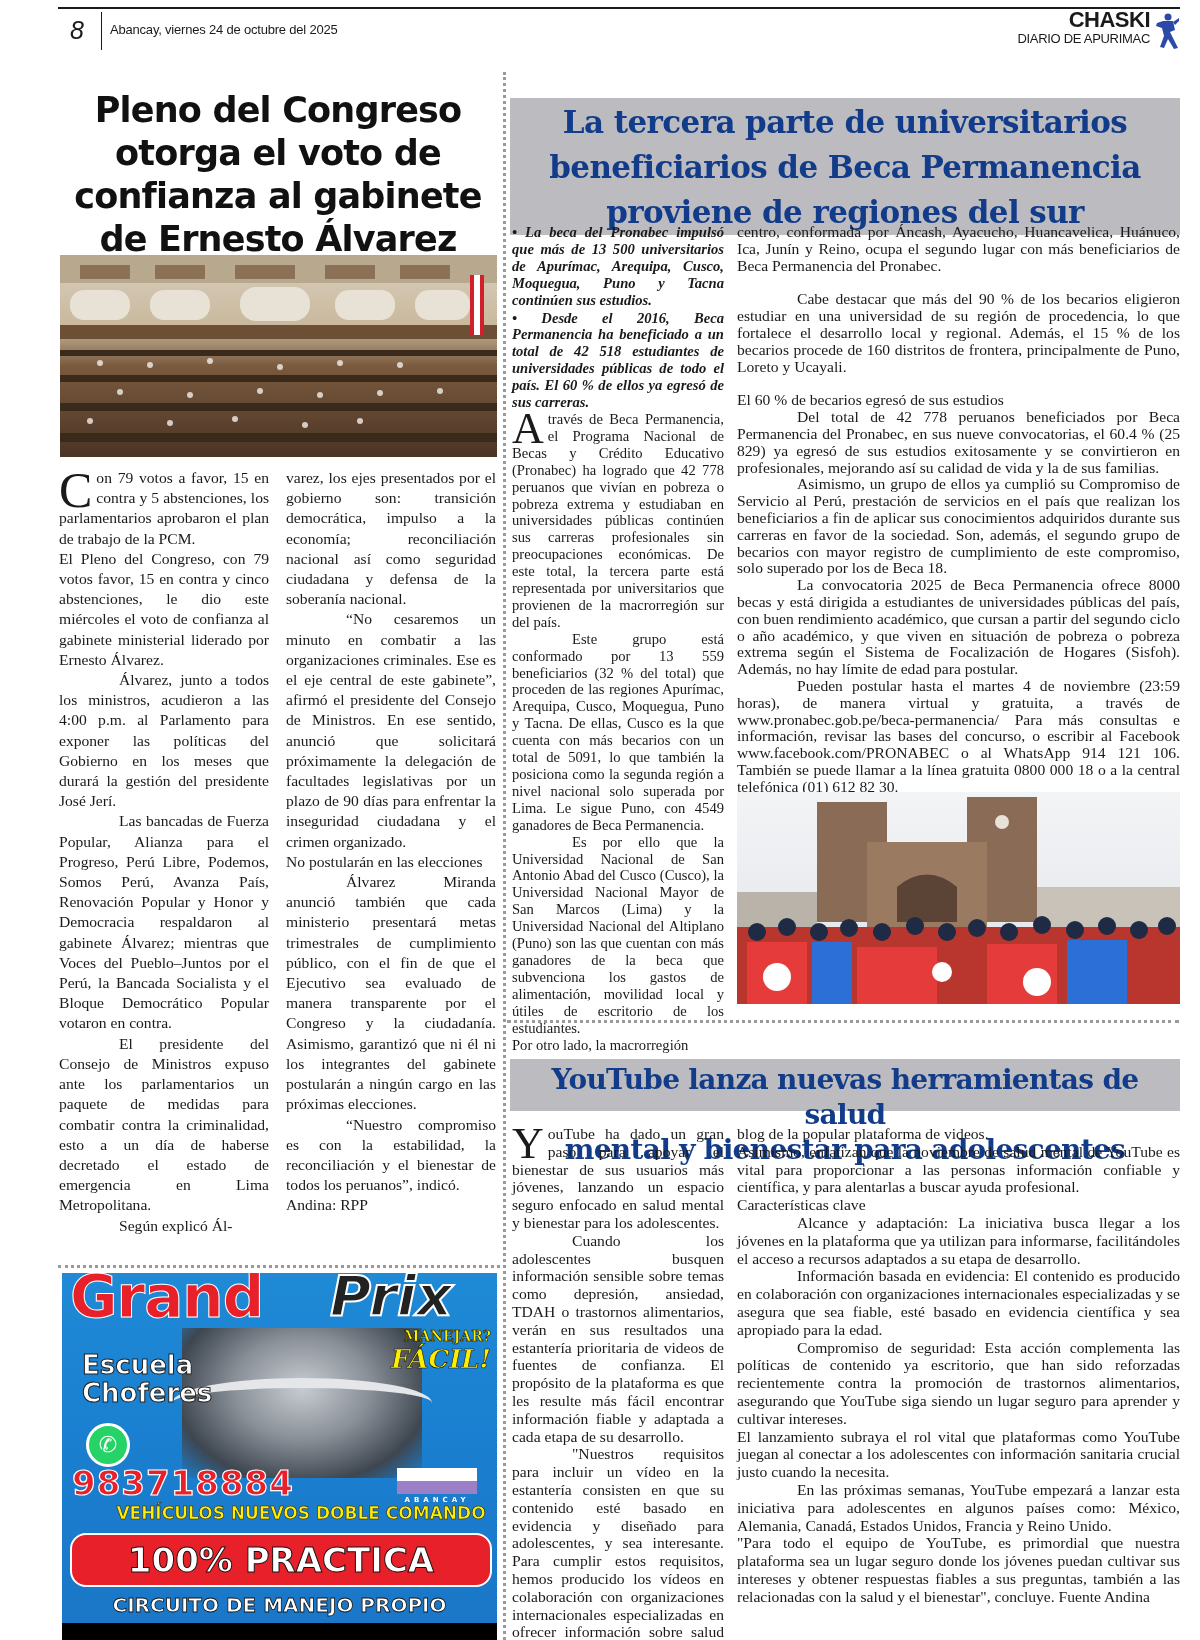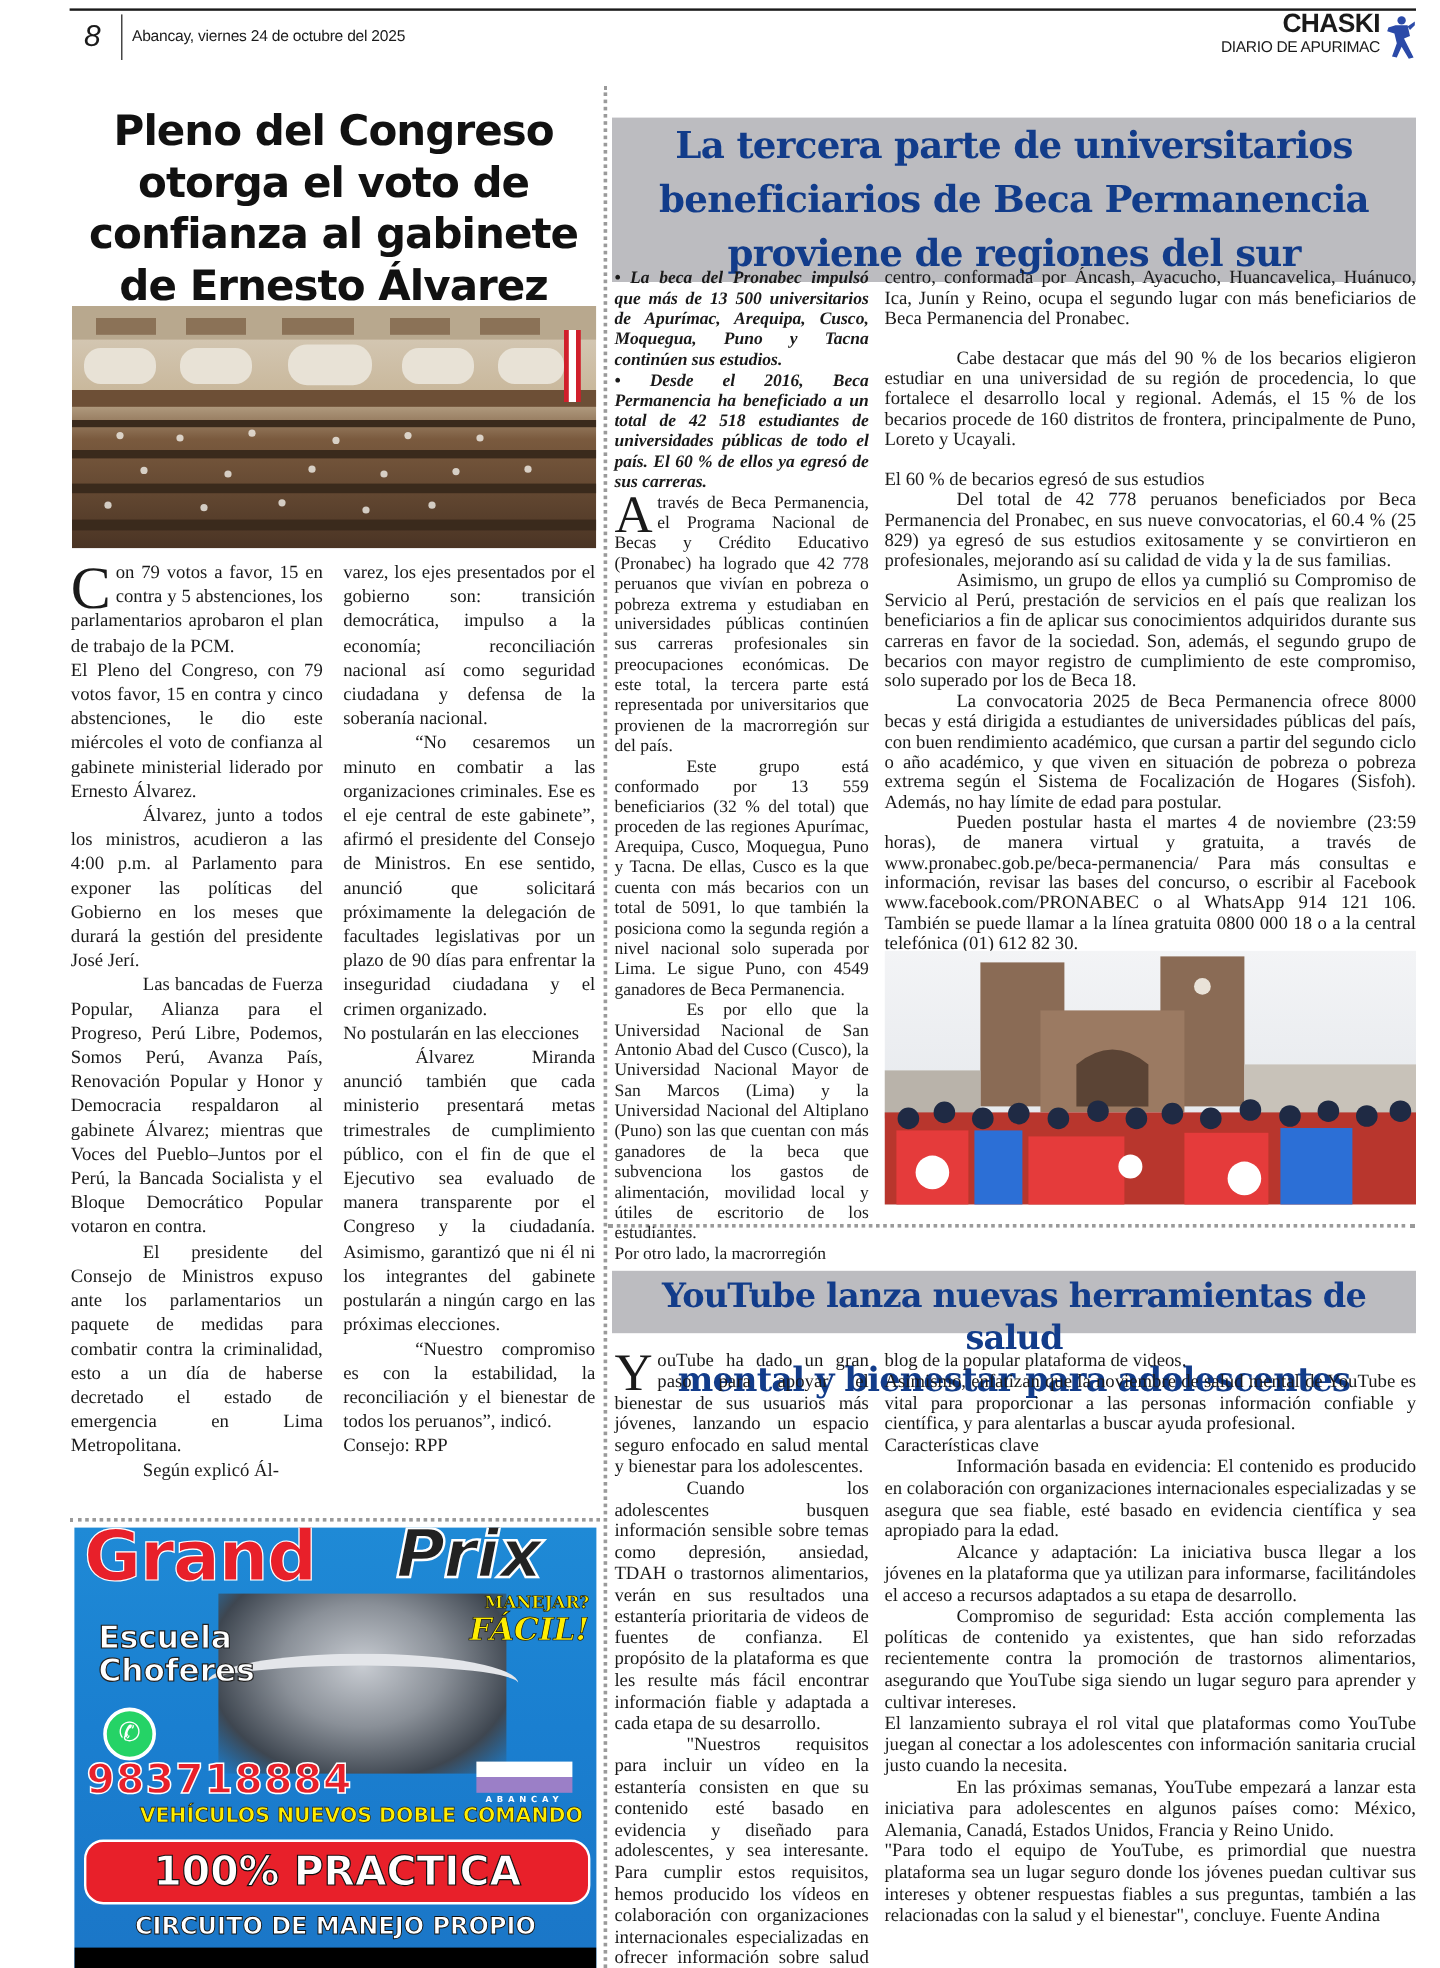--- a/index.html
+++ b/index.html
@@ -157,21 +157,21 @@
   <p class="ind">El presidente del Consejo de Ministros expuso ante los parlamentarios un paquete de medidas para combatir contra la criminalidad, esto a un día de haberse decretado el estado de emergencia en Lima Metropolitana.</p>
   <p class="ind">Según explicó Ál-</p>
 </div>
 
 <div class="col col-l2">
   <p>varez, los ejes presentados por el gobierno son: transición democrática, impulso a la economía; reconciliación nacional así como seguridad ciudadana y defensa de la soberanía nacional.</p>
   <p class="ind">“No cesaremos un minuto en combatir a las organizaciones criminales. Ese es el eje central de este gabinete”, afirmó el presidente del Consejo de Ministros. En ese sentido, anunció que solicitará próximamente la delegación de facultades legislativas por un plazo de 90 días para enfrentar la inseguridad ciudadana y el crimen organizado.</p>
   <p>No postularán en las elecciones</p>
   <p class="ind">Álvarez Miranda anunció también que cada ministerio presentará metas trimestrales de cumplimiento público, con el fin de que el Ejecutivo sea evaluado de manera transparente por el Congreso y la ciudadanía. Asimismo, garantizó que ni él ni los integrantes del gabinete postularán a ningún cargo en las próximas elecciones.</p>
   <p class="ind">“Nuestro compromiso es con la estabilidad, la reconciliación y el bienestar de todos los peruanos”, indicó.</p>
-  <p>Consejo: RPP</p>
+  <p>Andina: RPP</p>
 </div>
 
 <div class="ad">
   <div class="face"></div>
   <div class="wheel"></div>
   <div class="grand">Grand</div>
   <div class="prix">Prix</div>
   <div class="escuela">
     <div>Escuela</div>
     <div>Choferes</div>
@@ -273,19 +273,19 @@
 <div class="col col-y1">
   <p><span class="dropcap">Y</span><span>ouTube ha dado un gran paso para apoyar el bienestar de sus usuarios más jóvenes, lanzando un espacio seguro enfocado en salud mental y bienestar para los adolescentes.</span></p>
   <p class="ind">Cuando los adolescentes busquen información sensible sobre temas como depresión, ansiedad, TDAH o trastornos alimentarios, verán en sus resultados una estantería prioritaria de videos de fuentes de confianza. El propósito de la plataforma es que les resulte más fácil encontrar información fiable y adaptada a cada etapa de su desarrollo.</p>
   <p class="ind">"Nuestros requisitos para incluir un vídeo en la estantería consisten en que su contenido esté basado en evidencia y diseñado para adolescentes, y sea interesante. Para cumplir estos requisitos, hemos producido los vídeos en colaboración con organizaciones internacionales especializadas en ofrecer información sobre salud mental y bienestar a adolescentes", se explica en el</p>
 </div>
 
 <div class="col col-y2">
   <p>blog de la popular plataforma de videos.</p>
   <p> Asimismo, enfatizan que la noviembre de salud mental de YouTube es vital para proporcionar a las personas información confiable y científica, y para alentarlas a buscar ayuda profesional.</p>
   <p>Características clave</p>
+  <p class="ind">Alcance y adaptación: La iniciativa busca llegar a los jóvenes en la plataforma que ya utilizan para informarse, facilitándoles el acceso a recursos adaptados a su etapa de desarrollo.</p>
   <p class="ind">Información basada en evidencia: El contenido es producido en colaboración con organizaciones internacionales especializadas y se asegura que sea fiable, esté basado en evidencia científica y sea apropiado para la edad.</p>
-  <p class="ind">Alcance y adaptación: La iniciativa busca llegar a los jóvenes en la plataforma que ya utilizan para informarse, facilitándoles el acceso a recursos adaptados a su etapa de desarrollo.</p>
-  <p class="ind">Compromiso de seguridad: Esta acción complementa las políticas de contenido ya existentes, que han sido reforzadas recientemente contra la promoción de trastornos alimentarios, asegurando que YouTube siga siendo un lugar seguro para aprender y cultivar intereses.</p>
+  <p class="ind">Compromiso de seguridad: Esta acción complementa las políticas de contenido ya escritorio, que han sido reforzadas recientemente contra la promoción de trastornos alimentarios, asegurando que YouTube siga siendo un lugar seguro para aprender y cultivar intereses.</p>
   <p>El lanzamiento subraya el rol vital que plataformas como YouTube juegan al conectar a los adolescentes con información sanitaria crucial justo cuando la necesita.</p>
   <p class="ind">En las próximas semanas, YouTube empezará a lanzar esta iniciativa para adolescentes en algunos países como: México, Alemania, Canadá, Estados Unidos, Francia y Reino Unido.</p>
   <p>"Para todo el equipo de YouTube, es primordial que nuestra plataforma sea un lugar seguro donde los jóvenes puedan cultivar sus intereses y obtener respuestas fiables a sus preguntas, también a las relacionadas con la salud y el bienestar", concluye. Fuente Andina</p>
 </div>
 
 </body></html>

